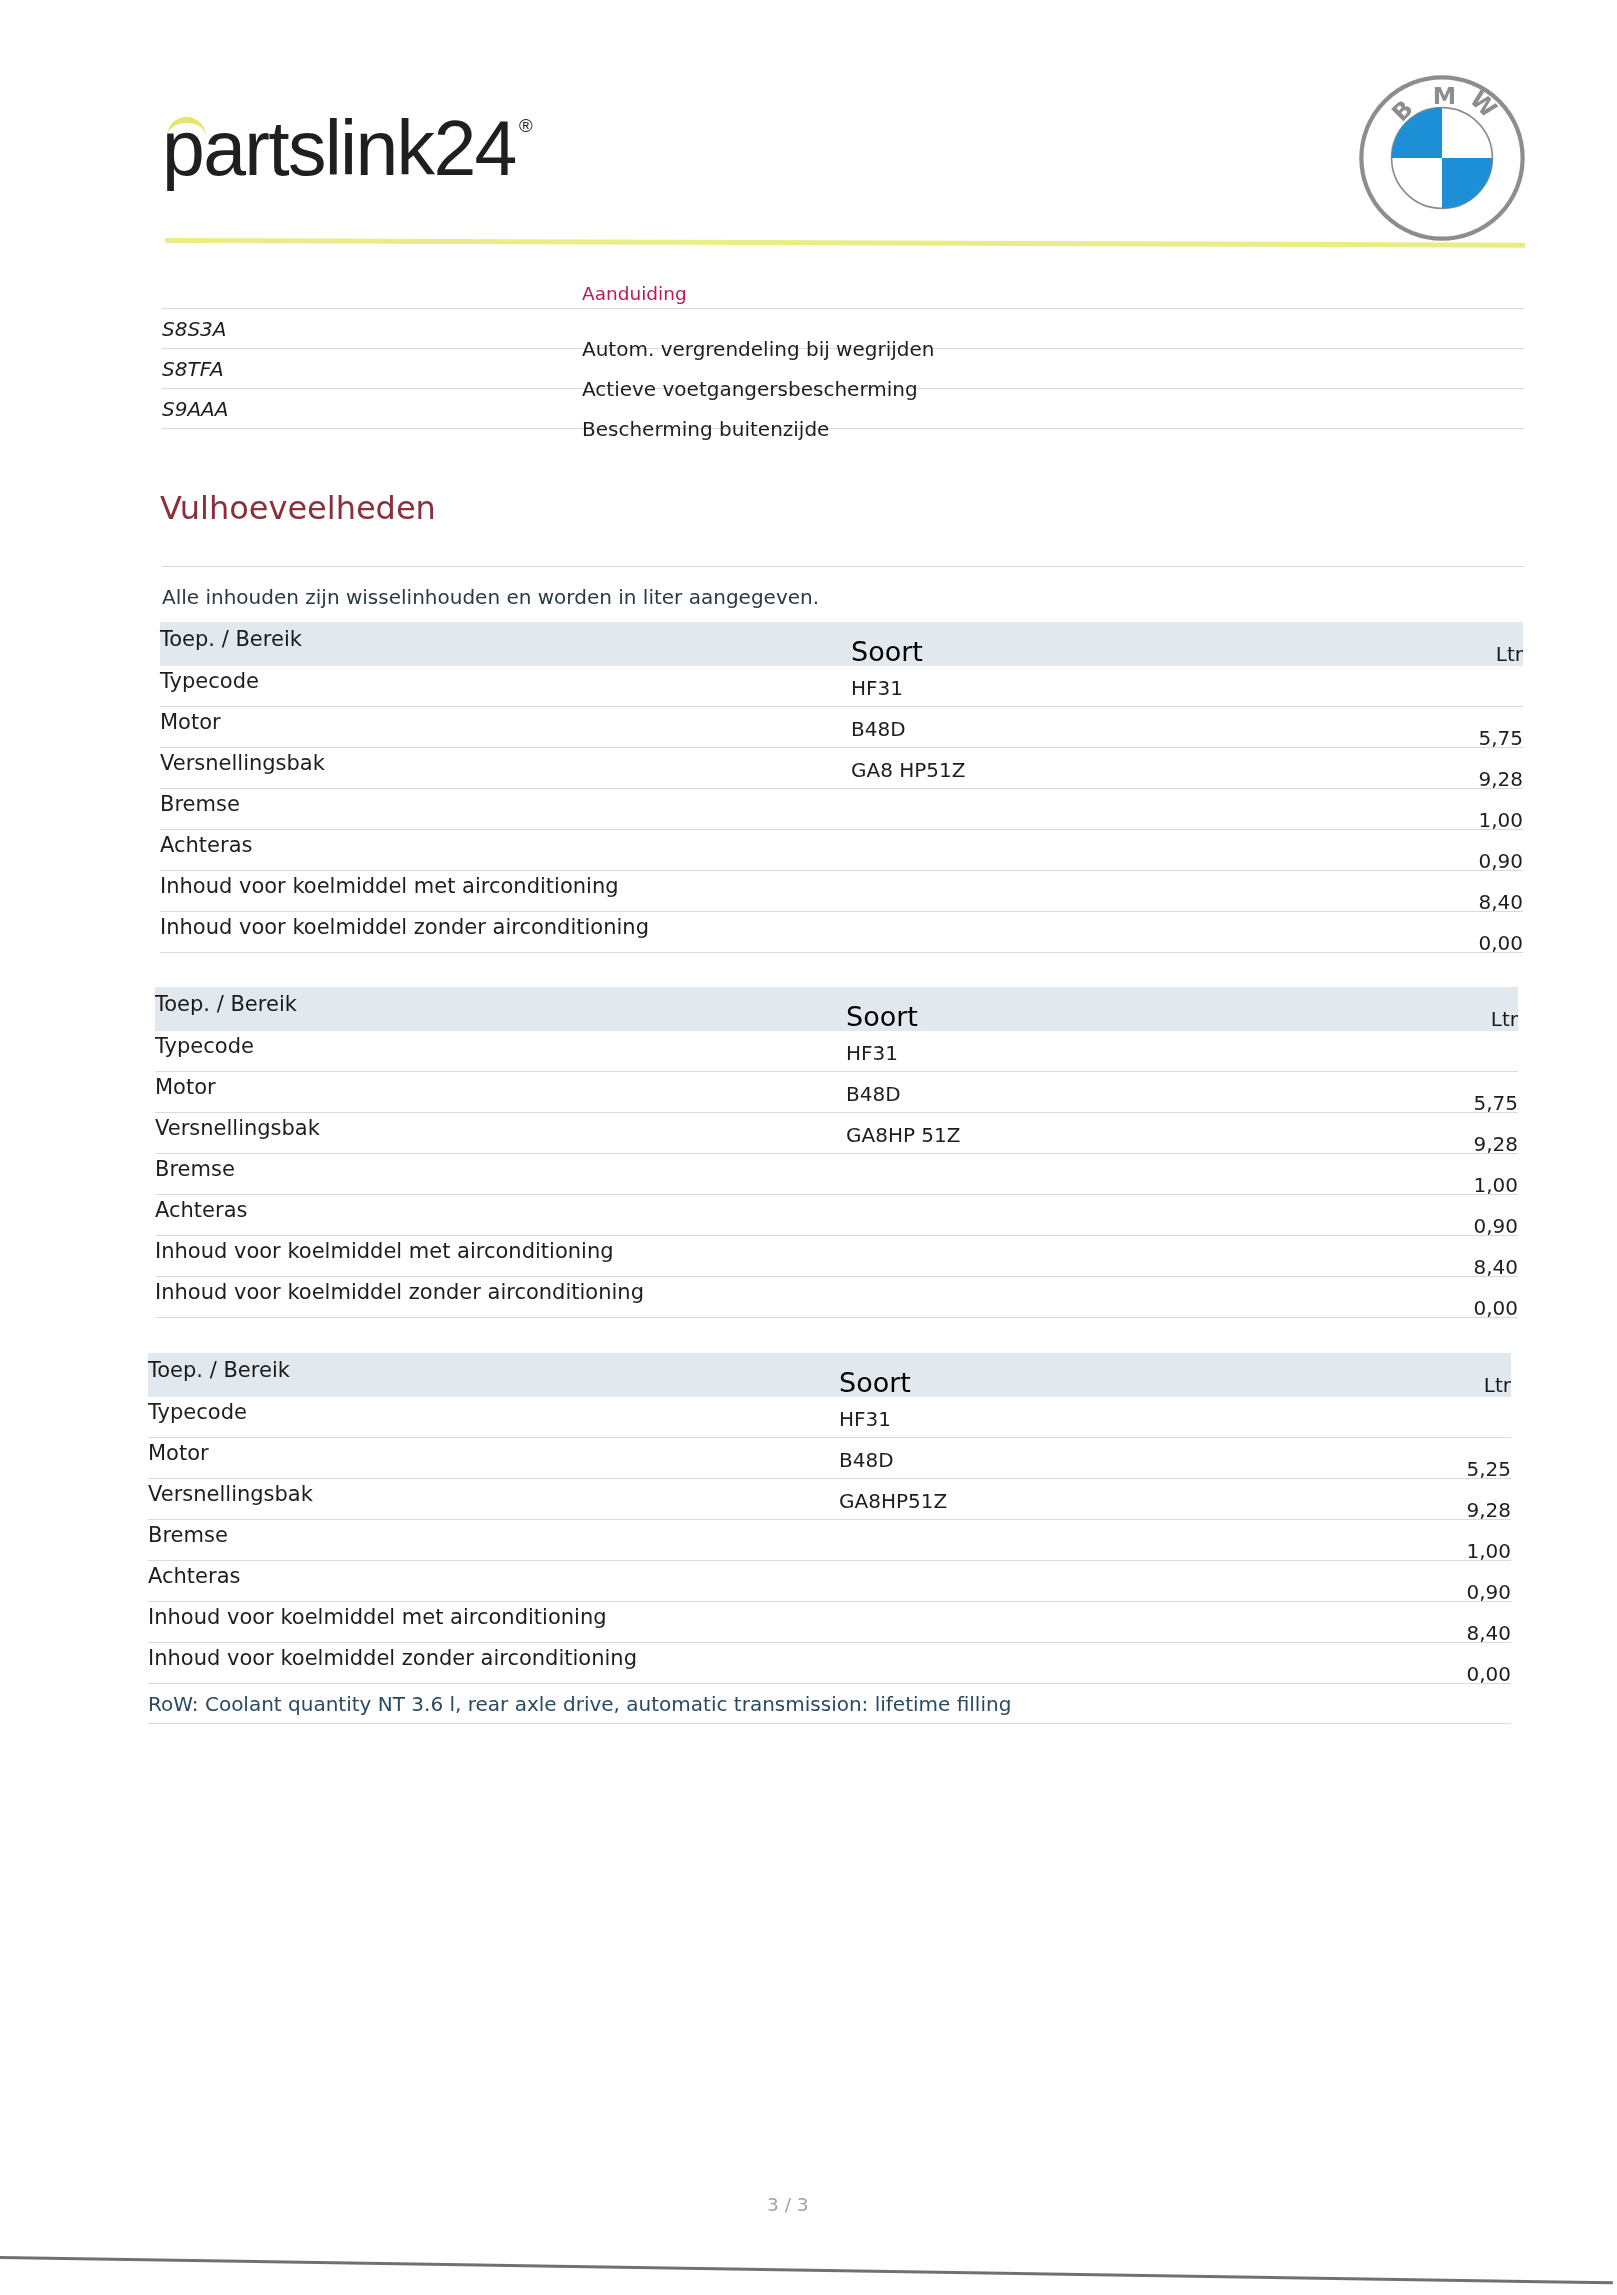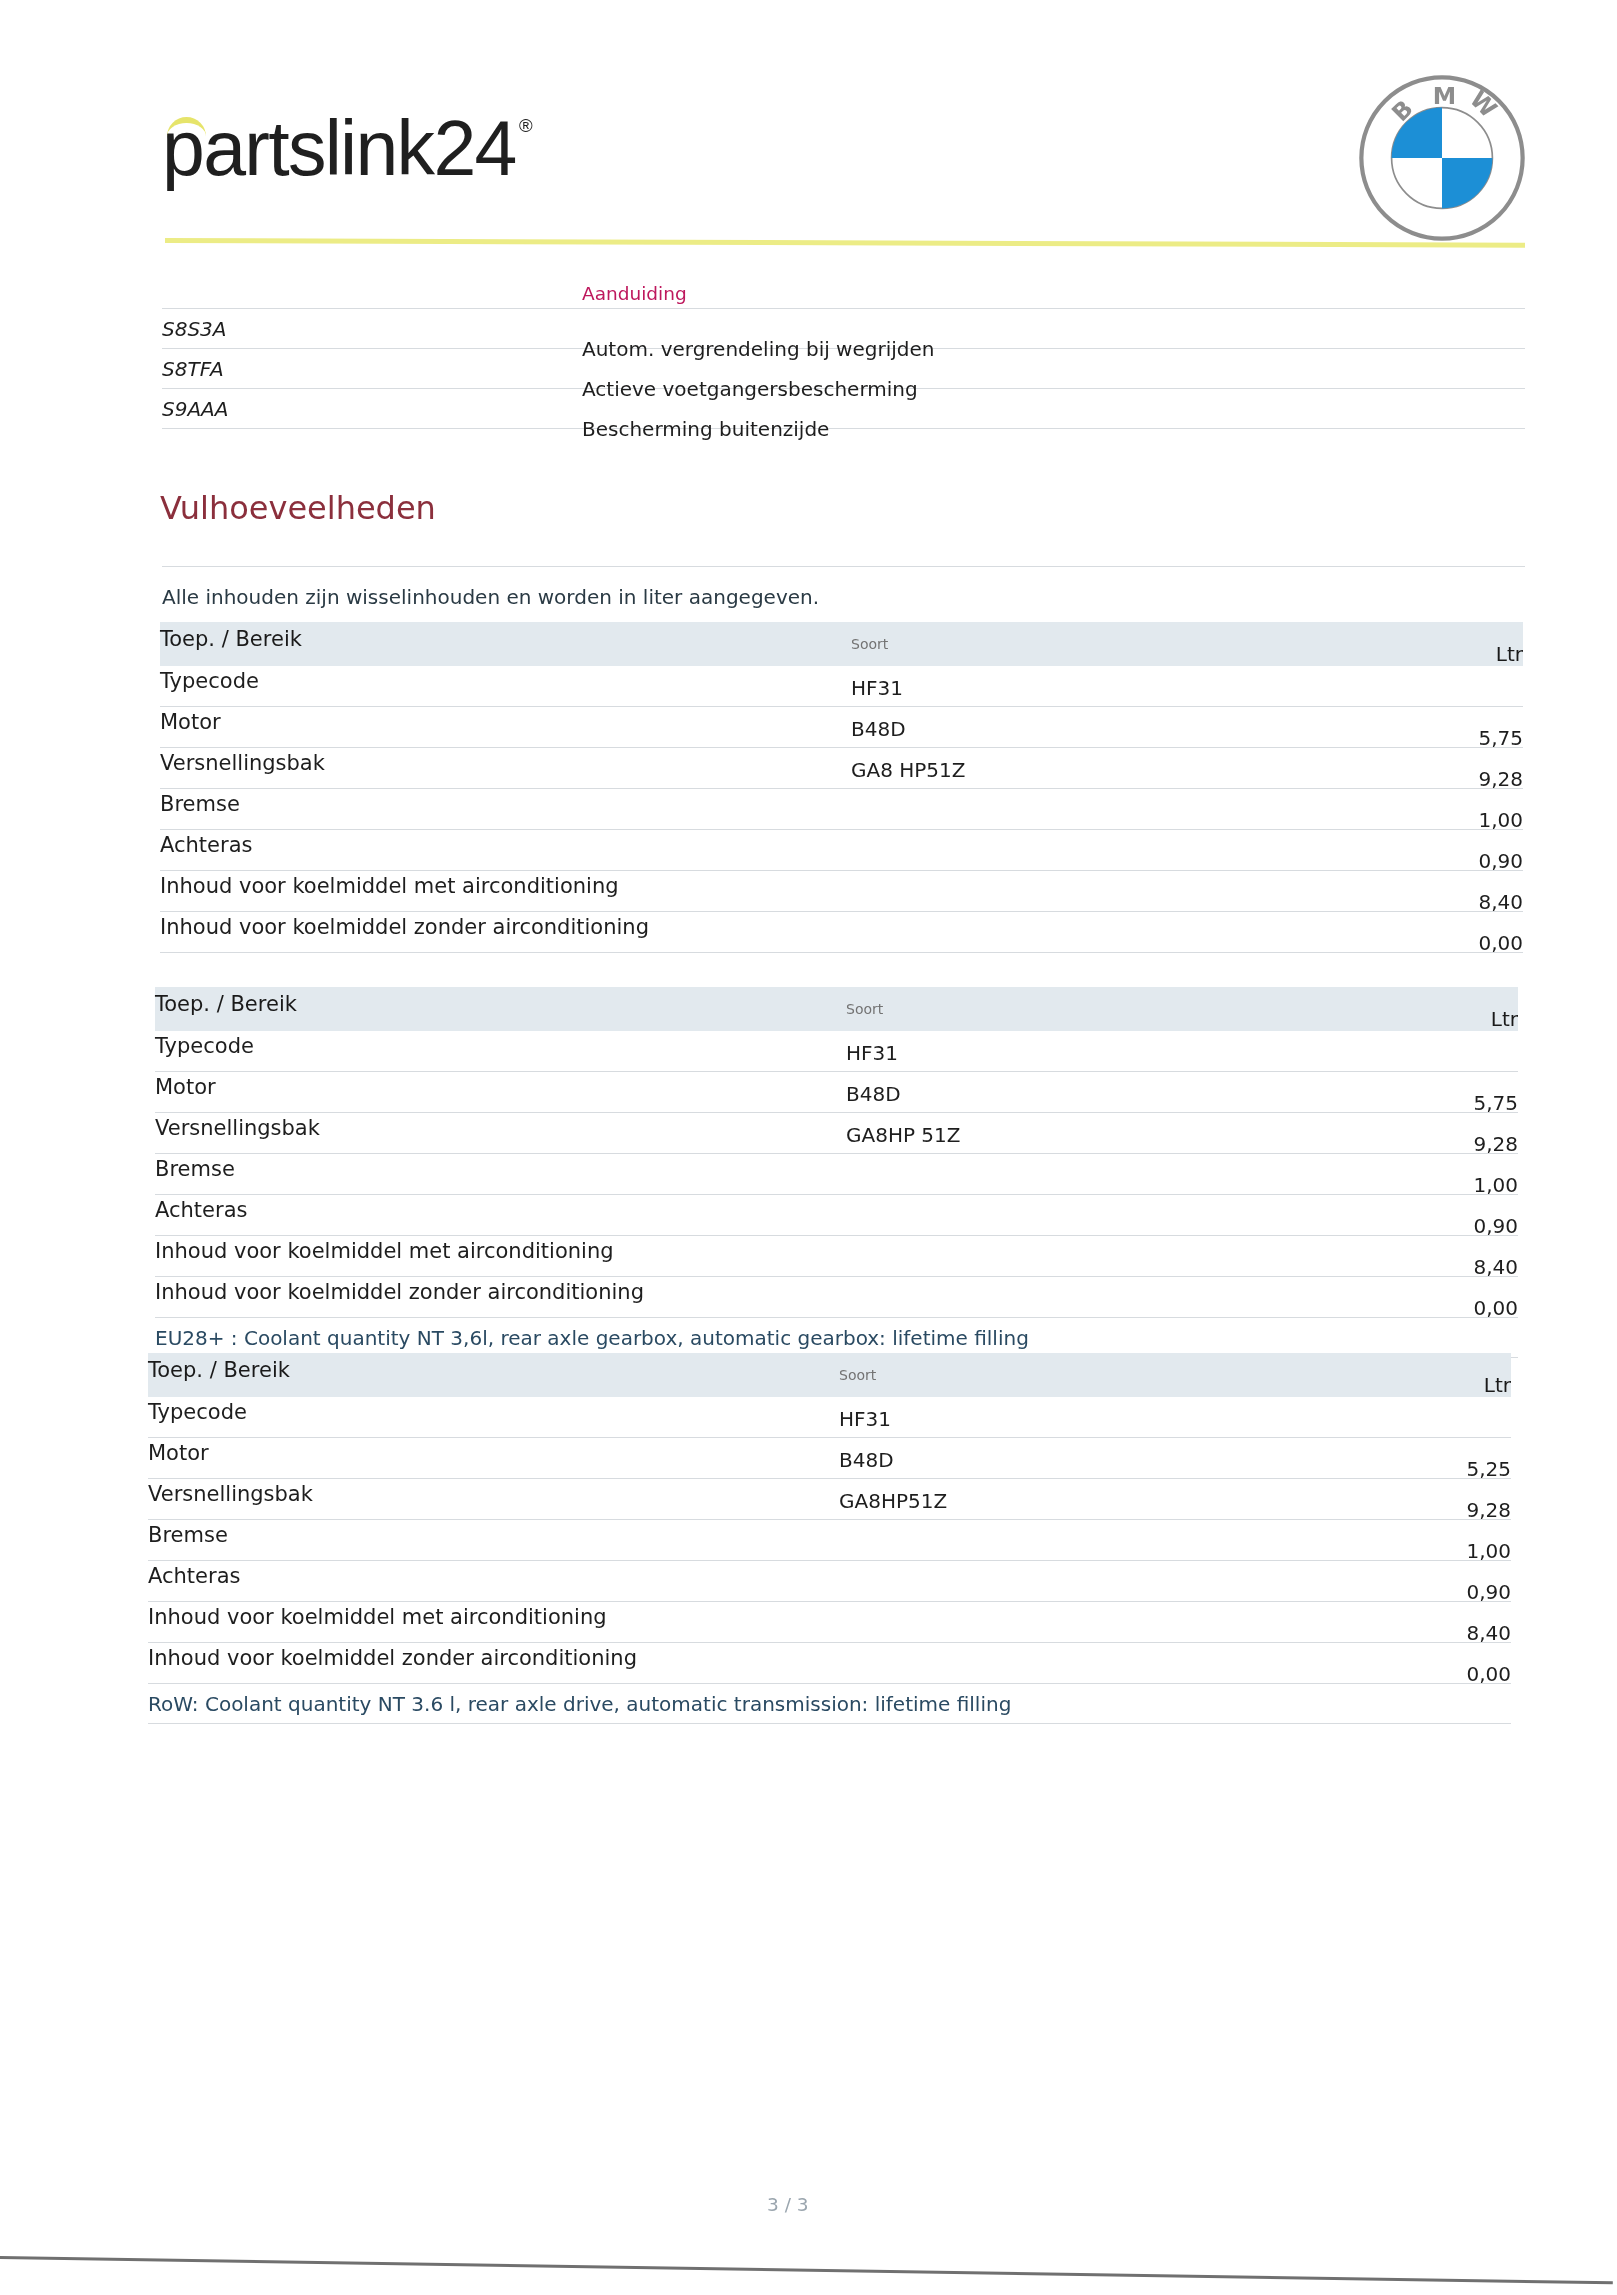--- a/index.html
+++ b/index.html
@@ -22,21 +22,21 @@
   .opt-row .code { position: absolute; left: 0; top: 8.4px; font-size: 20px; font-style: italic; }
   .opt-row .desc { position: absolute; left: 420px; top: 28px; font-size: 20px; }
 
   .section-title { position: absolute; left: 160px; top: 489px; font-size: 32px; color: #8b2f3c; font-weight: 400; }
   .intro-rule { position: absolute; left: 162px; top: 566px; width: 1363px; height: 0.8px; background: #d7dbdf; }
   .intro { position: absolute; left: 162px; top: 585px; font-size: 20px; color: #2a3a44; }
 
   .fill-block { position: absolute; width: 1363px; }
   .fill-head { height: 44px; background: #e2e9ee; position: relative; }
   .fill-head .c1 { position: absolute; left: 0; top: 5px; font-size: 21px; color: #1a1a1a; }
-  .fill-head .c2 { position: absolute; left: 691px; top: 13.5px; font-size: 14px; color: #737373; }
+  .fill-head .c2 { position: absolute; left: 691px; top: 13.5px; font-size: 27px; color: #000000; }
   .fill-head .c3 { position: absolute; right: 0; top: 20px; font-size: 20px; color: #1a1a1a; }
   .fill-row { height: 40px; position: relative; border-bottom: 0.8px solid #d7dbdf; }
   .fill-row .c1 { position: absolute; left: 0; top: 3.4px; font-size: 21px; }
   .fill-row .c2 { position: absolute; left: 691px; top: 10px; font-size: 20px; }
   .fill-row .c3 { position: absolute; right: 0; top: 18.5px; font-size: 20px; }
   .fill-note { height: 39px; position: relative; border-bottom: 0.8px solid #d7dbdf; }
   .fill-note span { position: absolute; left: 0; top: 8.4px; font-size: 20px; color: #2a4a62; }
 
   .page-num { position: absolute; left: 767px; top: 2194px; font-size: 18.5px; color: #9aa5ae; }
   .bottom-rule { position: absolute; left: 0; top: 2256px; width: 1613px; height: 2.5px; background: #707070;
@@ -160,23 +160,20 @@
   <div class="fill-row">
       <span class="c1">Inhoud voor koelmiddel met airconditioning</span>
       <span class="c2"></span>
       <span class="c3">8,40</span>
     </div>
   <div class="fill-row">
       <span class="c1">Inhoud voor koelmiddel zonder airconditioning</span>
       <span class="c2"></span>
       <span class="c3">0,00</span>
     </div>
-  <div class="fill-note">
-      <span>EU28+ : Coolant quantity NT 3,6l, rear axle gearbox, automatic gearbox: lifetime filling</span>
-    </div>
 </div>
 
 <div class="fill-block" style="left:148px; top:1353px;">
   <div class="fill-head">
     <span class="c1">Toep. / Bereik</span>
     <span class="c2">Soort</span>
     <span class="c3">Ltr</span>
   </div>
   <div class="fill-row">
       <span class="c1">Typecode</span>

